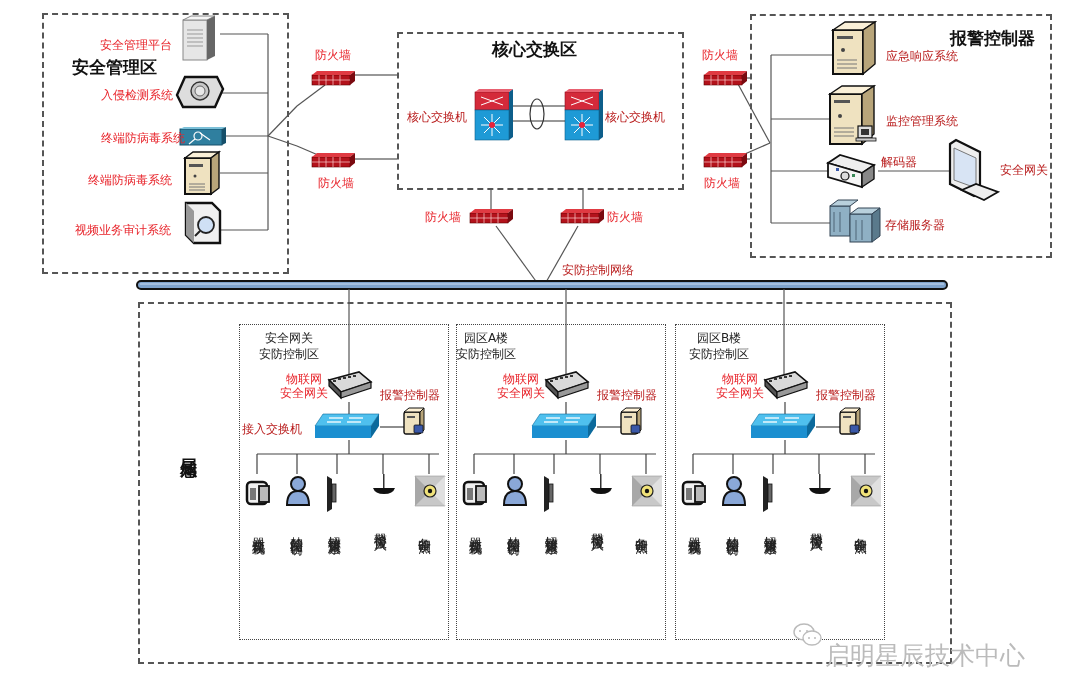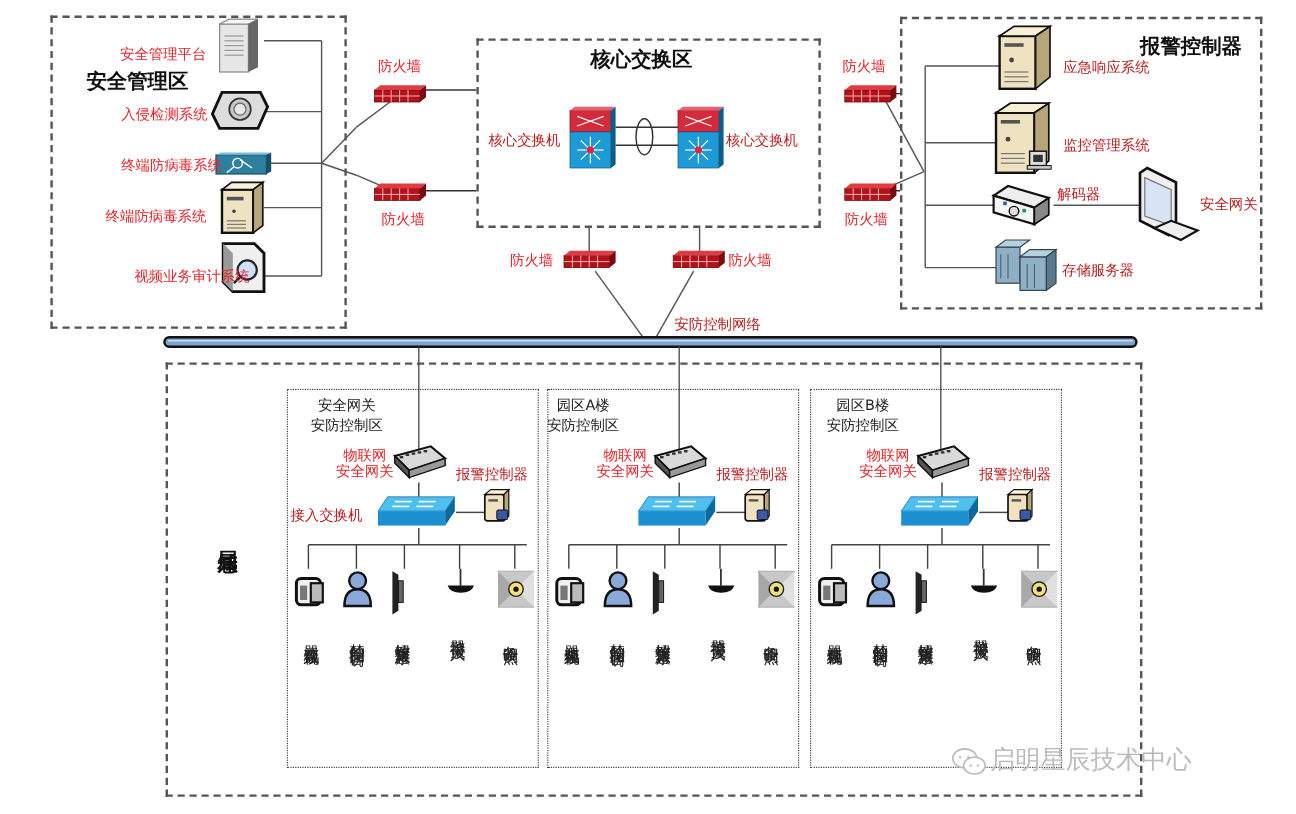--- a/index.html
+++ b/index.html
@@ -7,21 +7,21 @@
   svg#diagram{position:absolute;left:0;top:0;}
   .zone{position:absolute;border:2px dashed #555;box-sizing:border-box;}
   .subzone{position:absolute;border:1px dotted #444;box-sizing:border-box;}
   .lbl{position:absolute;font-size:12px;color:#b91c1c;white-space:nowrap;line-height:14px;}
   .red{color:#e8232a;}
   .title{position:absolute;font-family:"DejaVu Serif","Liberation Serif",serif;font-weight:bold;font-size:17px;color:#111;white-space:nowrap;}
   .vtitle{position:absolute;font-family:"DejaVu Serif","Liberation Serif",serif;font-weight:bold;font-size:17px;color:#111;writing-mode:vertical-rl;text-orientation:upright;letter-spacing:-1px;}
   .vlbl{position:absolute;font-size:13px;color:#222;writing-mode:vertical-rl;text-orientation:upright;line-height:14px;letter-spacing:-1px;}
   .zone-title-lines{position:absolute;font-size:12px;color:#222;line-height:16px;text-align:center;}
   .gw-lbl{position:absolute;font-size:12px;color:#e8232a;line-height:14px;text-align:center;}
-  .watermark{position:absolute;font-size:21px;color:#bbb;white-space:nowrap;}
+  .watermark{position:absolute;font-size:25px;color:#bbb;white-space:nowrap;margin-top:20px;}
   .wm-icon{position:absolute;}
 </style>
 </head>
 <body>
 
 <svg id="diagram" width="1080" height="678" viewBox="0 0 1080 678" xmlns="http://www.w3.org/2000/svg">
   <defs>
     <g id="fw">
       <rect x="0" y="3" width="38" height="10" fill="#b3121b" stroke="#5a0000" stroke-width="0.6"></rect>
       <polygon points="0,3 5,-1 43,-1 38,3" fill="#e03a42"></polygon>
@@ -393,21 +393,21 @@
       </g>
     </g>
 </svg>
 
 <div class="zone" style="left:42px;top:13px;width:247px;height:261px;"></div>
 <div class="title" style="left:72px;top:12px;margin-top:44px;">安全管理区</div>
 <div class="lbl red" style="left:100px;top:38px;">安全管理平台</div>
 <div class="lbl red" style="left:101px;top:88px;">入侵检测系统</div>
 <div class="lbl red" style="left:101px;top:131px;">终端防病毒系统</div>
 <div class="lbl red" style="left:88px;top:173px;">终端防病毒系统</div>
-<div class="lbl red" style="left:75px;top:223px;margin-left:37px;">视频业务审计系统</div>
+<div class="lbl red" style="left:75px;top:223px;">视频业务审计系统</div>
 
 <div class="zone" style="left:397px;top:32px;width:287px;height:158px;"></div>
 <div class="title" style="left:492px;top:38px;">核心交换区</div>
 <div class="lbl" style="left:407px;top:110px;">核心交换机</div>
 <div class="lbl" style="left:605px;top:110px;">核心交换机</div>
 
 <div class="zone" style="left:750px;top:14px;width:302px;height:244px;"></div>
 <div class="title" style="left:950px;top:27px;">报警控制器</div>
 <div class="lbl" style="left:886px;top:49px;">应急响应系统</div>
 <div class="lbl" style="left:886px;top:114px;">监控管理系统</div>

